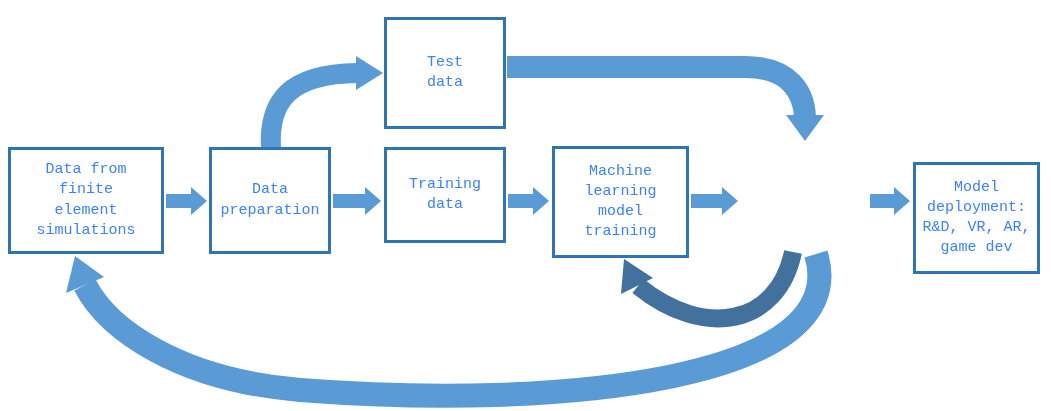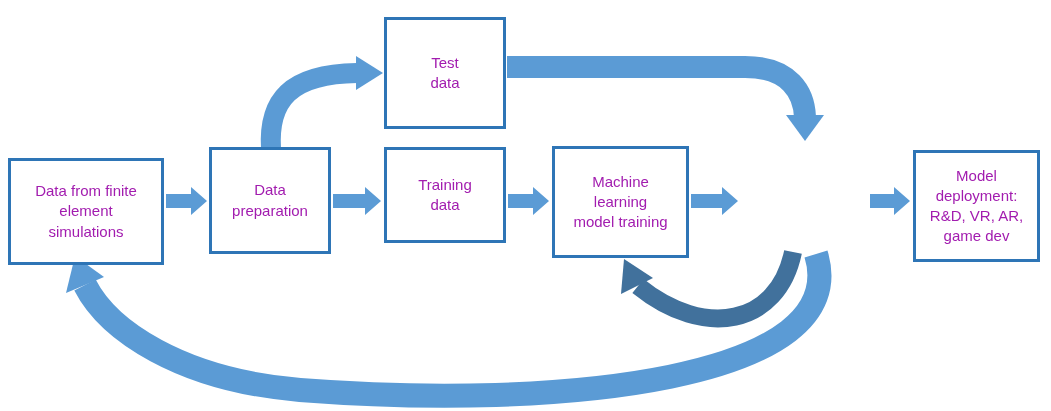--- a/index.html
+++ b/index.html
@@ -16,32 +16,33 @@
     font-family:"Liberation Sans", sans-serif;
     overflow:hidden;
   }
   .node{
     position:absolute;
     box-sizing:border-box;
     border:3px solid var(--box-border);
     background:#ffffff;
     display:flex;align-items:center;justify-content:center;
     text-align:center;
-    font-size:15px;line-height:1.35;color:#a21caf;
+    font-size:15px;line-height:1.35;color:#3b82f6;
     white-space:pre-line;
     padding:4px 6px;
     z-index:2;
+    font-family:Liberation Mono, monospace;
   }
-  #node-fe-data      {left:8px;   top:158px; width:156px; height:107px;}
+  #node-fe-data      {left:8px;   top:147px; width:156px; height:107px;}
   #node-data-prep    {left:209px; top:147px; width:122px; height:107px;}
   #node-test-data    {left:384px; top:17px;  width:122px; height:112px;}
   #node-training-data{left:384px; top:147px; width:122px; height:96px;}
   #node-ml-training  {left:552px; top:146px; width:137px; height:112px;}
   #node-validation   {left:741px; top:143px; width:127px; height:113px;}
-  #node-deployment   {left:913px; top:150px; width:127px; height:112px;}
+  #node-deployment   {left:913px; top:162px; width:127px; height:112px;}
   svg.arrows{position:absolute;left:0;top:0;z-index:1;}
   .fill-light{fill:var(--arrow);stroke:none;}
   .stroke-light{stroke:var(--arrow);fill:none;stroke-linecap:butt;}
   .fill-dark{fill:var(--arrow-dark);stroke:none;}
   .stroke-dark{stroke:var(--arrow-dark);fill:none;stroke-linecap:butt;}
 </style>
 </head>
 <body>
 
 <div class="canvas">

